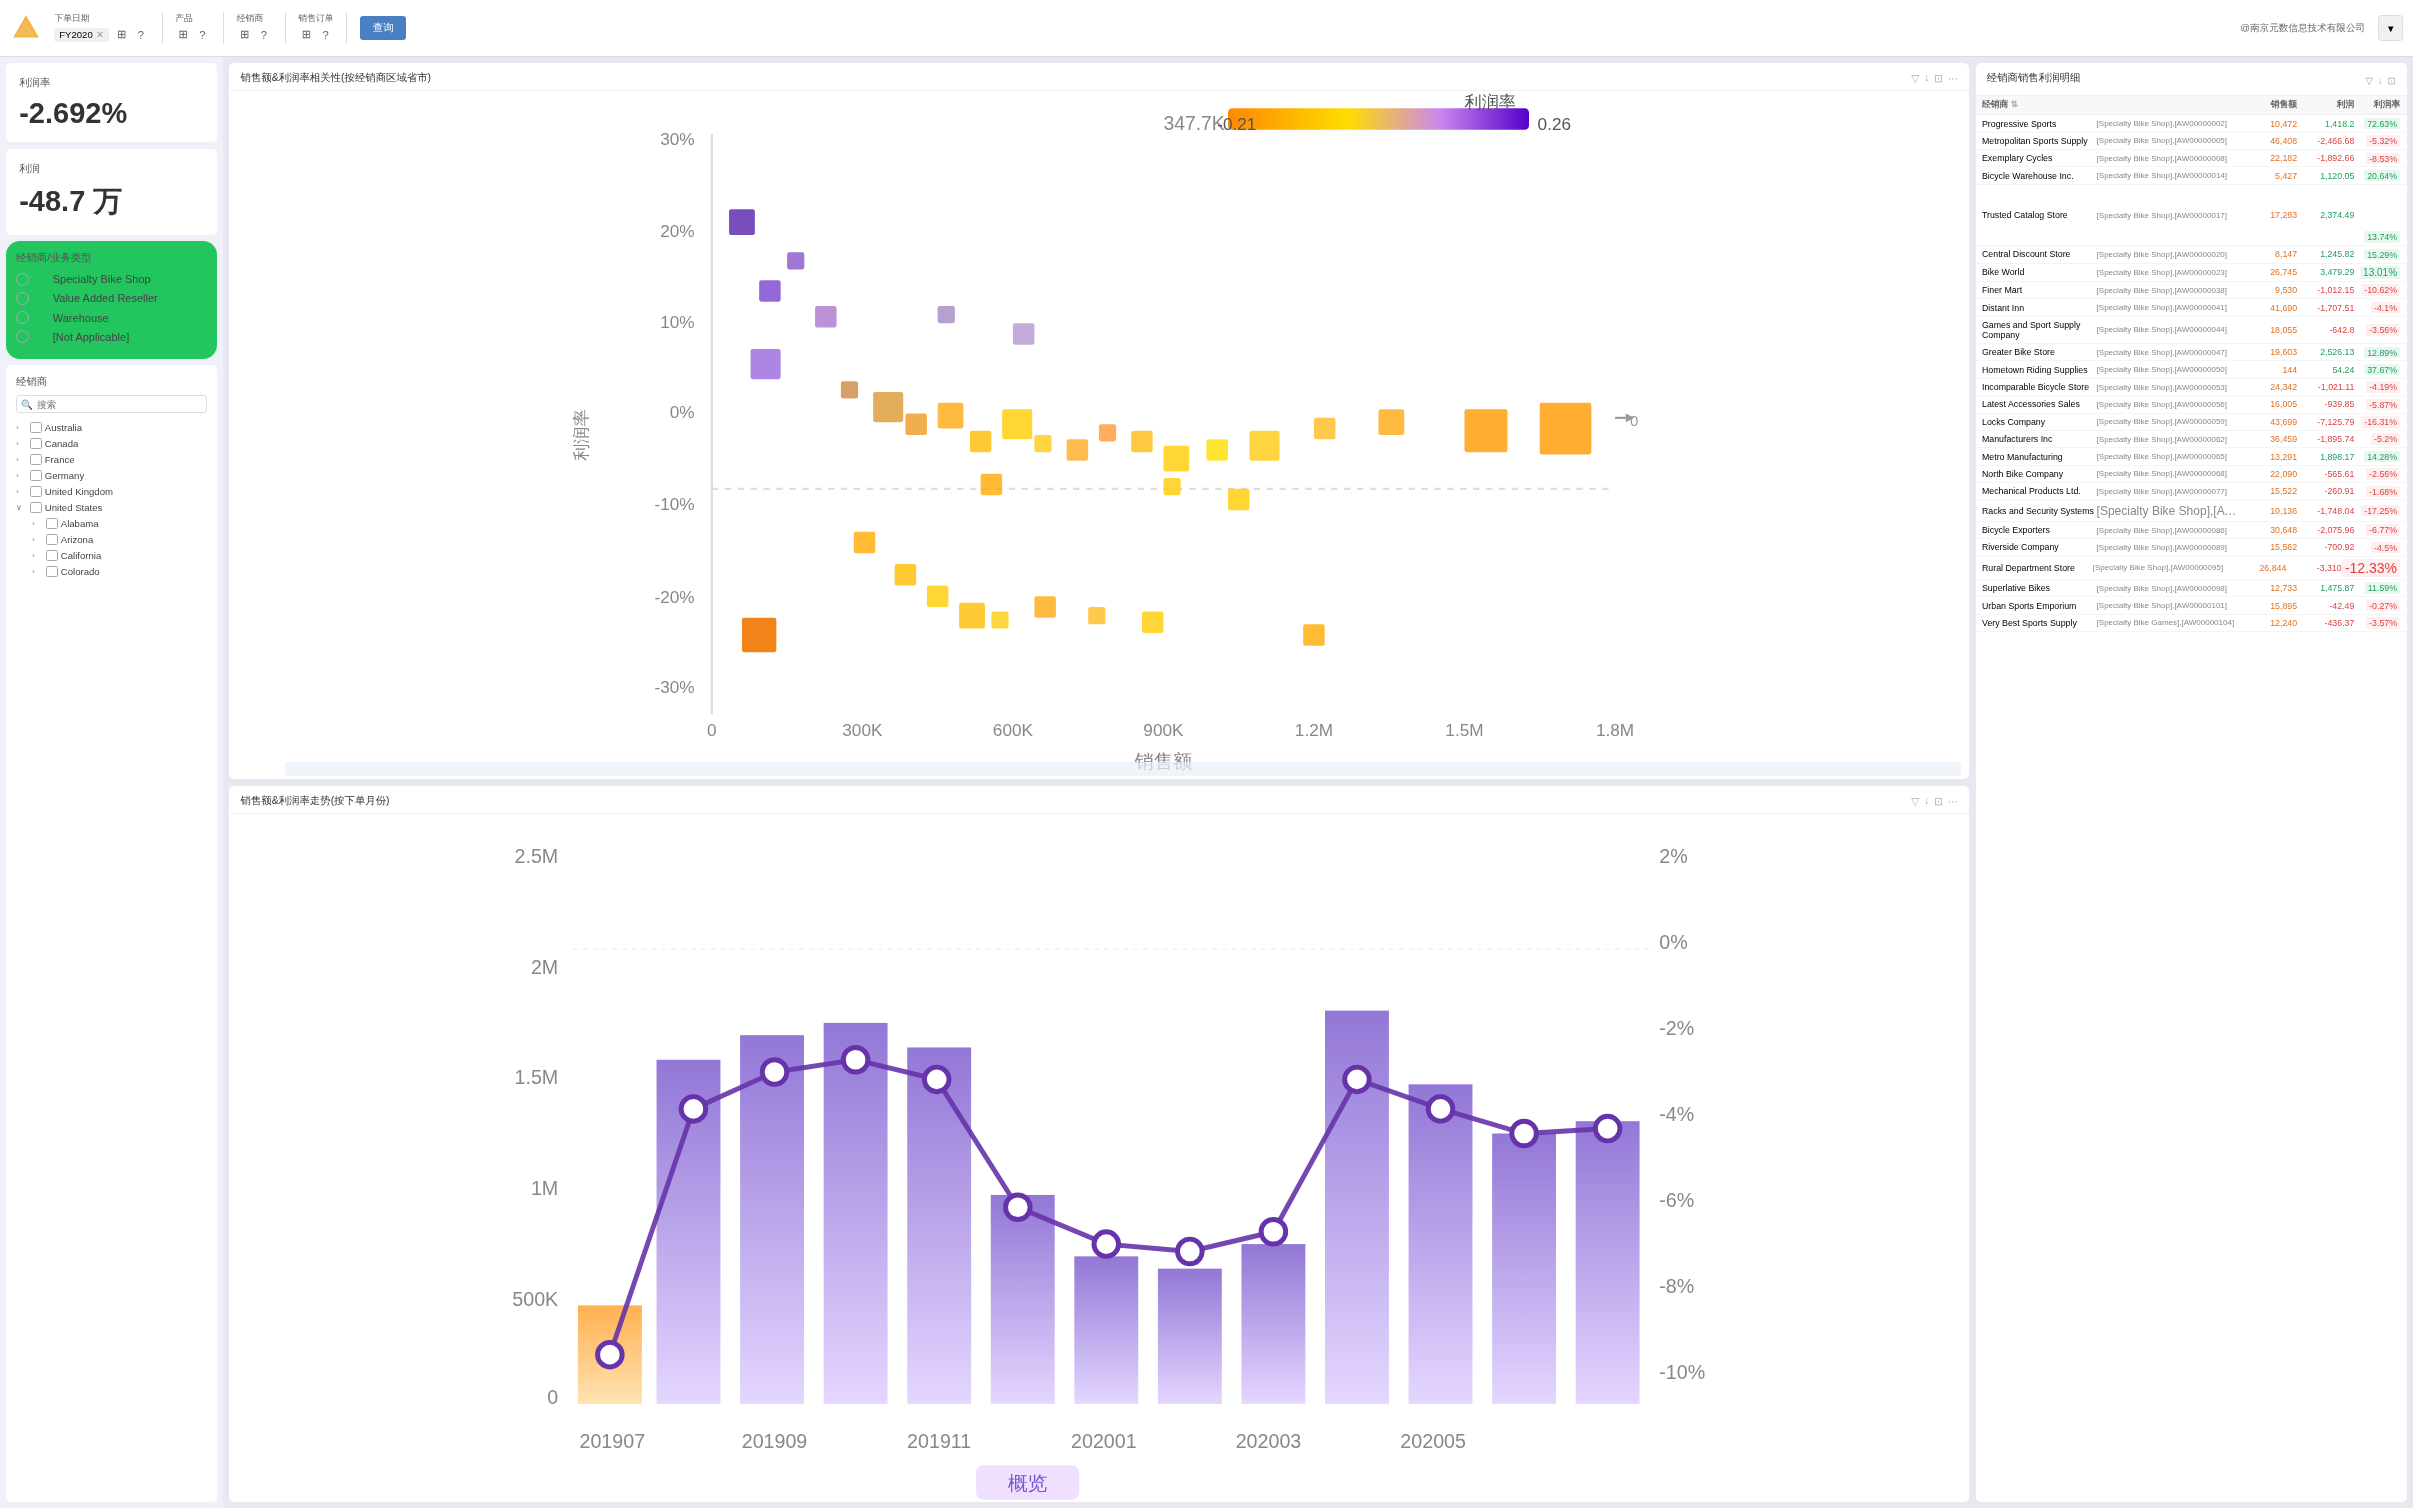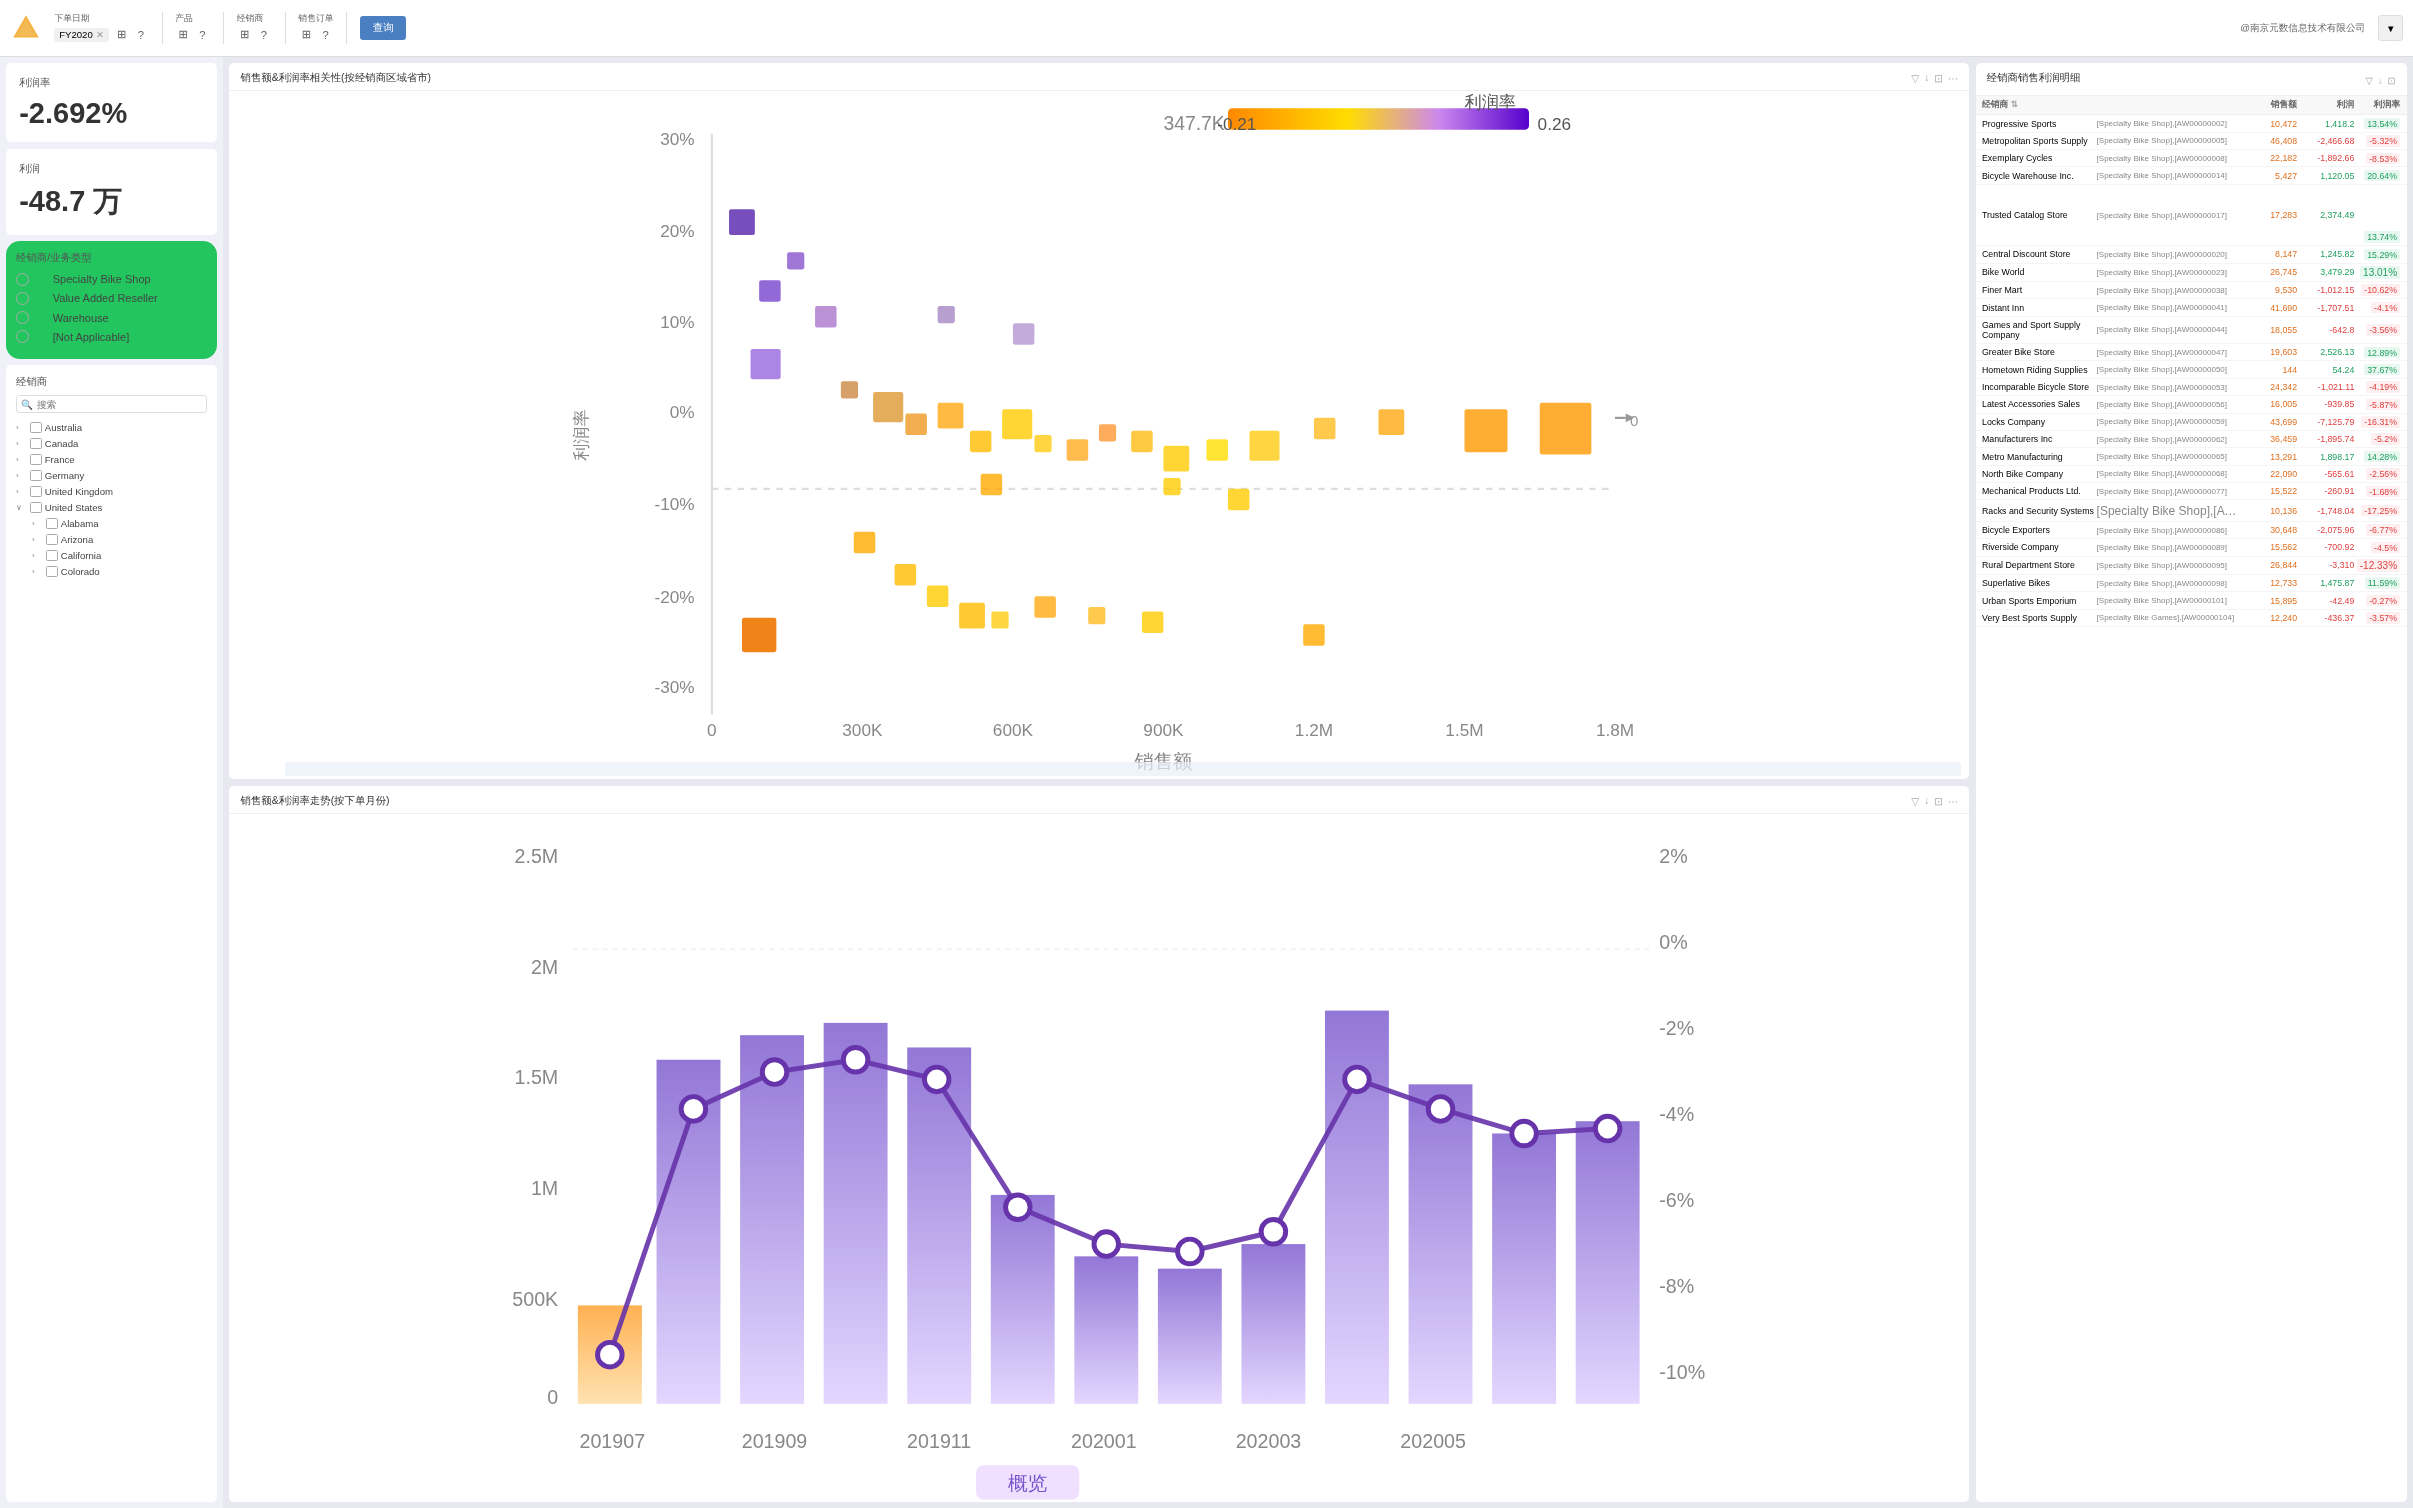--- a/index.html
+++ b/index.html
@@ -479,21 +479,21 @@
         <span>利润率</span>
       </div>
     </div>
 
     <div class="table-body" id="table-body">
     <div class="table-row">
       <div class="col-dealer" style="font-size:8.8px;">Progressive Sports</div>
       <div class="col-id" style="font-size:8px;color:#888;overflow:hidden;text-overflow:ellipsis;white-space:nowrap;">[Specialty Bike Shop],[AW00000002]</div>
       <div class="col-sales" style="text-align:right;color:#e07020;font-weight:500;font-size:8.8px;">10,472</div>
       <div class="col-profit profit-pos" style="text-align:right;font-size:8.8px;">1,418.2</div>
-      <div class="col-rate" style="text-align:right;font-size:8.8px;"><span class="rate-pos">13.54%</span></div>
+      <div class="col-rate" style="text-align:right;font-size:8.8px;"><span class="rate-pos">72.63%</span></div>
     </div>
         <div class="table-row">
       <div class="col-dealer" style="font-size:8.8px;">Metropolitan Sports Supply</div>
       <div class="col-id" style="font-size:8px;color:#888;overflow:hidden;text-overflow:ellipsis;white-space:nowrap;">[Specialty Bike Shop],[AW00000005]</div>
       <div class="col-sales" style="text-align:right;color:#e07020;font-weight:500;font-size:8.8px;">46,408</div>
       <div class="col-profit profit-neg" style="text-align:right;font-size:8.8px;">-2,466.68</div>
       <div class="col-rate" style="text-align:right;font-size:8.8px;"><span class="rate-neg">-5.32%</span></div>
     </div>
         <div class="table-row">
       <div class="col-dealer" style="font-size:8.8px;">Exemplary Cycles</div>
@@ -633,21 +633,21 @@
       <div class="col-id" style="font-size:8px;color:#888;overflow:hidden;text-overflow:ellipsis;white-space:nowrap;">[Specialty Bike Shop],[AW00000089]</div>
       <div class="col-sales" style="text-align:right;color:#e07020;font-weight:500;font-size:8.8px;">15,562</div>
       <div class="col-profit profit-neg" style="text-align:right;font-size:8.8px;">-700.92</div>
       <div class="col-rate" style="text-align:right;font-size:8.8px;"><span class="rate-neg">-4.5%</span></div>
     </div>
         <div class="table-row">
       <div class="col-dealer" style="font-size:8.8px;">Rural Department Store</div>
       <div class="col-id" style="font-size:8px;color:#888;overflow:hidden;text-overflow:ellipsis;white-space:nowrap;">[Specialty Bike Shop],[AW00000095]</div>
       <div class="col-sales" style="text-align:right;color:#e07020;font-weight:500;font-size:8.8px;">26,844</div>
       <div class="col-profit profit-neg" style="text-align:right;font-size:8.8px;">-3,310</div>
-      <div class="col-rate" style="text-align:right;font-size:10px;"><span class="rate-neg">-12.33%</span></div>
+      <div class="col-rate" style="text-align:right;font-size:14px;"><span class="rate-neg">-12.33%</span></div>
     </div>
         <div class="table-row">
       <div class="col-dealer" style="font-size:8.8px;">Superlative Bikes</div>
       <div class="col-id" style="font-size:8px;color:#888;overflow:hidden;text-overflow:ellipsis;white-space:nowrap;">[Specialty Bike Shop],[AW00000098]</div>
       <div class="col-sales" style="text-align:right;color:#e07020;font-weight:500;font-size:8.8px;">12,733</div>
       <div class="col-profit profit-pos" style="text-align:right;font-size:8.8px;">1,475.87</div>
       <div class="col-rate" style="text-align:right;font-size:8.8px;"><span class="rate-pos">11.59%</span></div>
     </div>
         <div class="table-row">
       <div class="col-dealer" style="font-size:8.8px;">Urban Sports Emporium</div>

